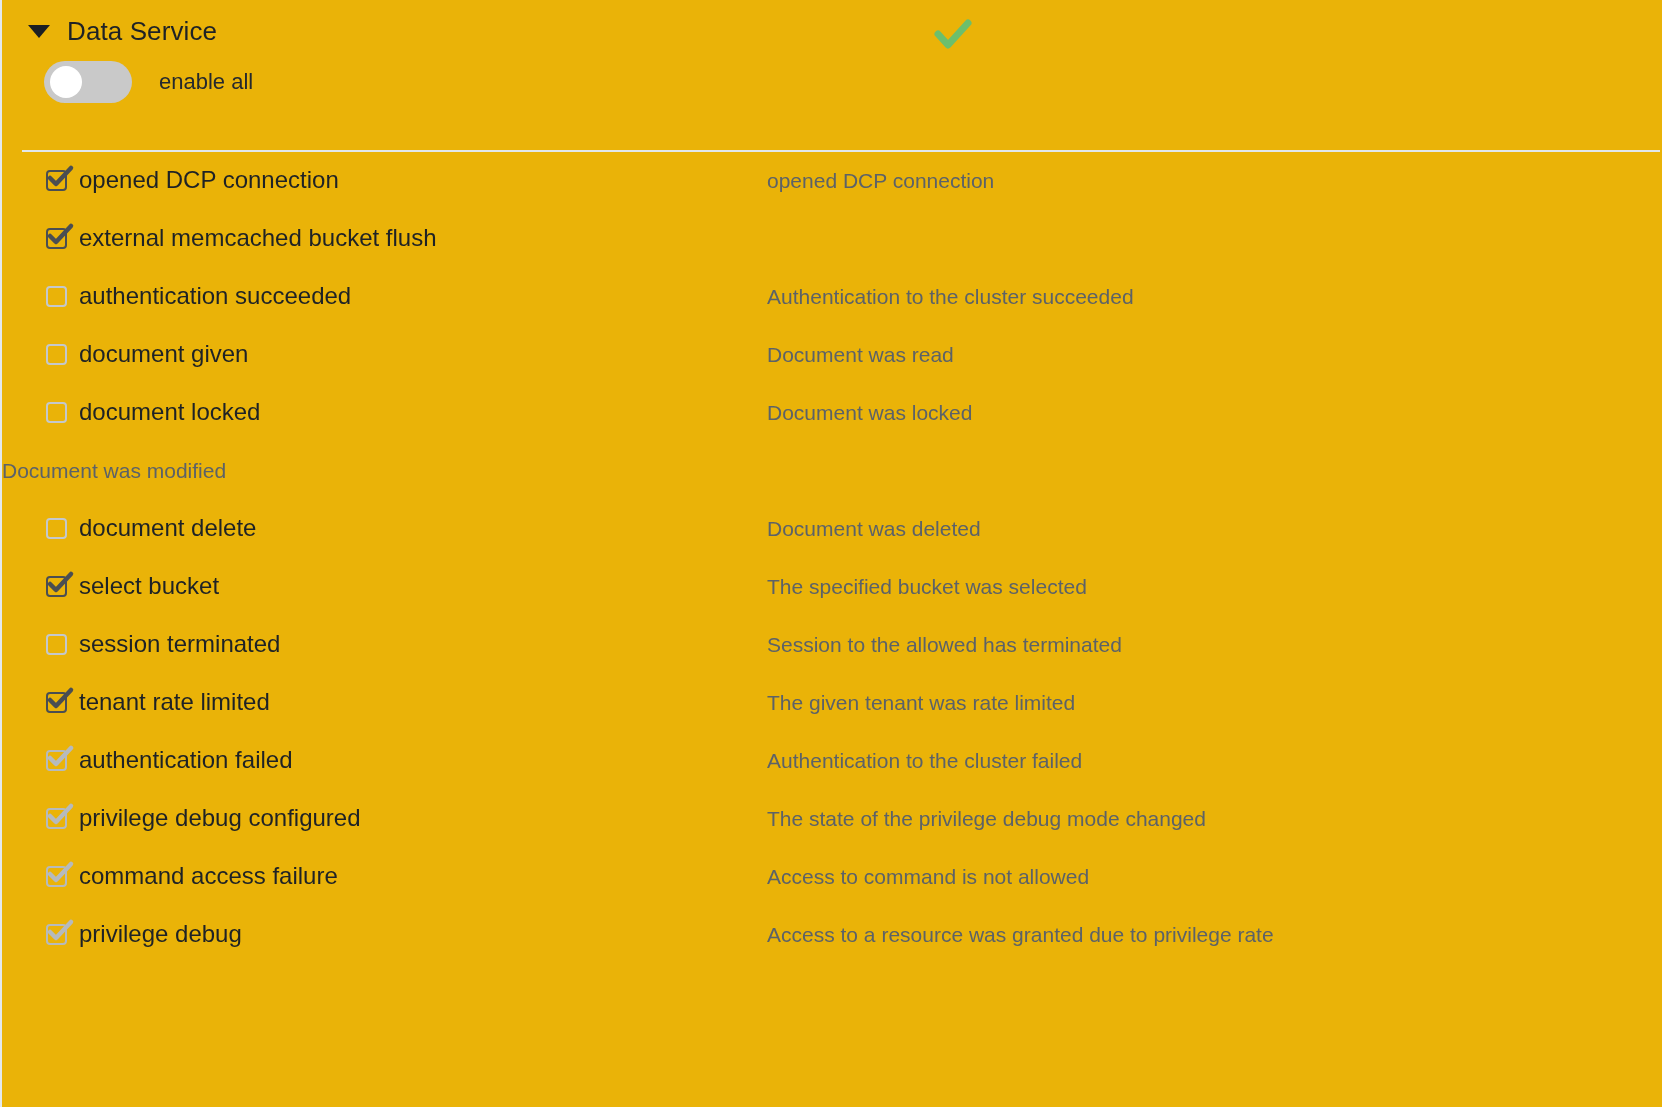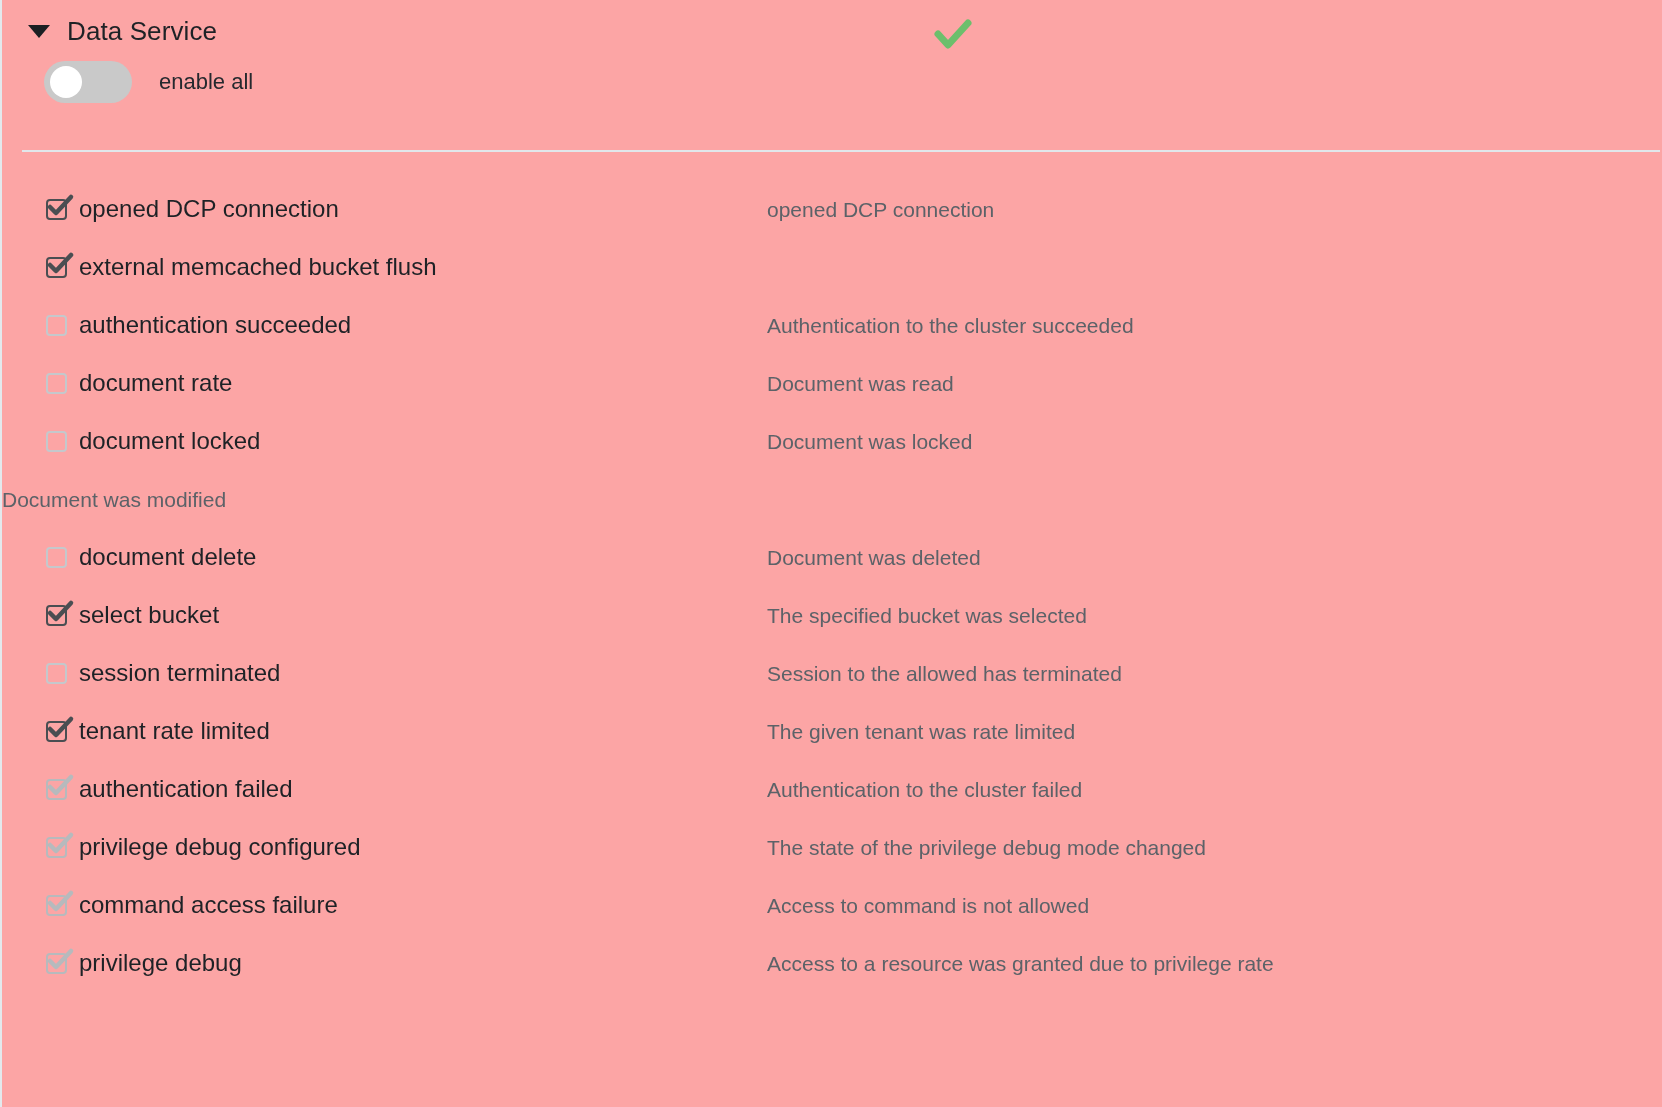--- a/index.html
+++ b/index.html
@@ -9,21 +9,21 @@
     height: 1107px;
     background: #f4f8fa;
     font-family: "Liberation Sans", sans-serif;
     overflow: hidden;
   }
 
   .panel {
     position: relative;
     width: 1662px;
     height: 1107px;
-    background: #fca5a5;
+    background: #eab308;
     border-left: 2px solid #e3e9ed;
   }
 
   
   .panel-header {
     position: relative;
     height: 151px;
   }
 
   .title-row {
@@ -101,21 +101,20 @@
     left: 20px;
     right: 2px;
     top: 150px;
     height: 2px;
     background: #e1e7eb;
   }
 
   
   .rows {
     position: relative;
-    padding-top: 29px;
   }
 
   .row {
     position: relative;
     display: flex;
     align-items: center;
     height: 58px;
   }
 
   .row-main {
@@ -210,21 +209,21 @@
       <div class="row">
         <div class="row-main">
           <span class="cbox"></span>
           <span class="row-label">authentication succeeded</span>
         </div>
         <div class="row-desc">Authentication to the cluster succeeded</div>
       </div>
       <div class="row">
         <div class="row-main">
           <span class="cbox"></span>
-          <span class="row-label">document rate</span>
+          <span class="row-label">document given</span>
         </div>
         <div class="row-desc">Document was read</div>
       </div>
       <div class="row">
         <div class="row-main">
           <span class="cbox"></span>
           <span class="row-label">document locked</span>
         </div>
         <div class="row-desc">Document was locked</div>
       </div>

